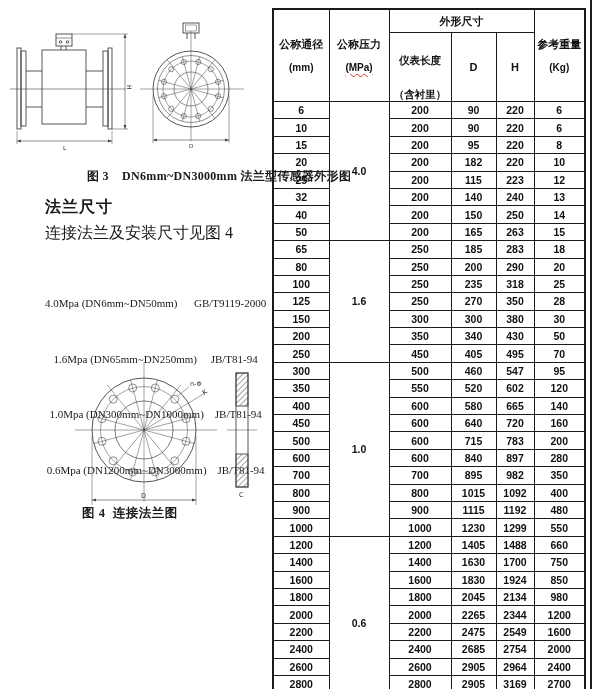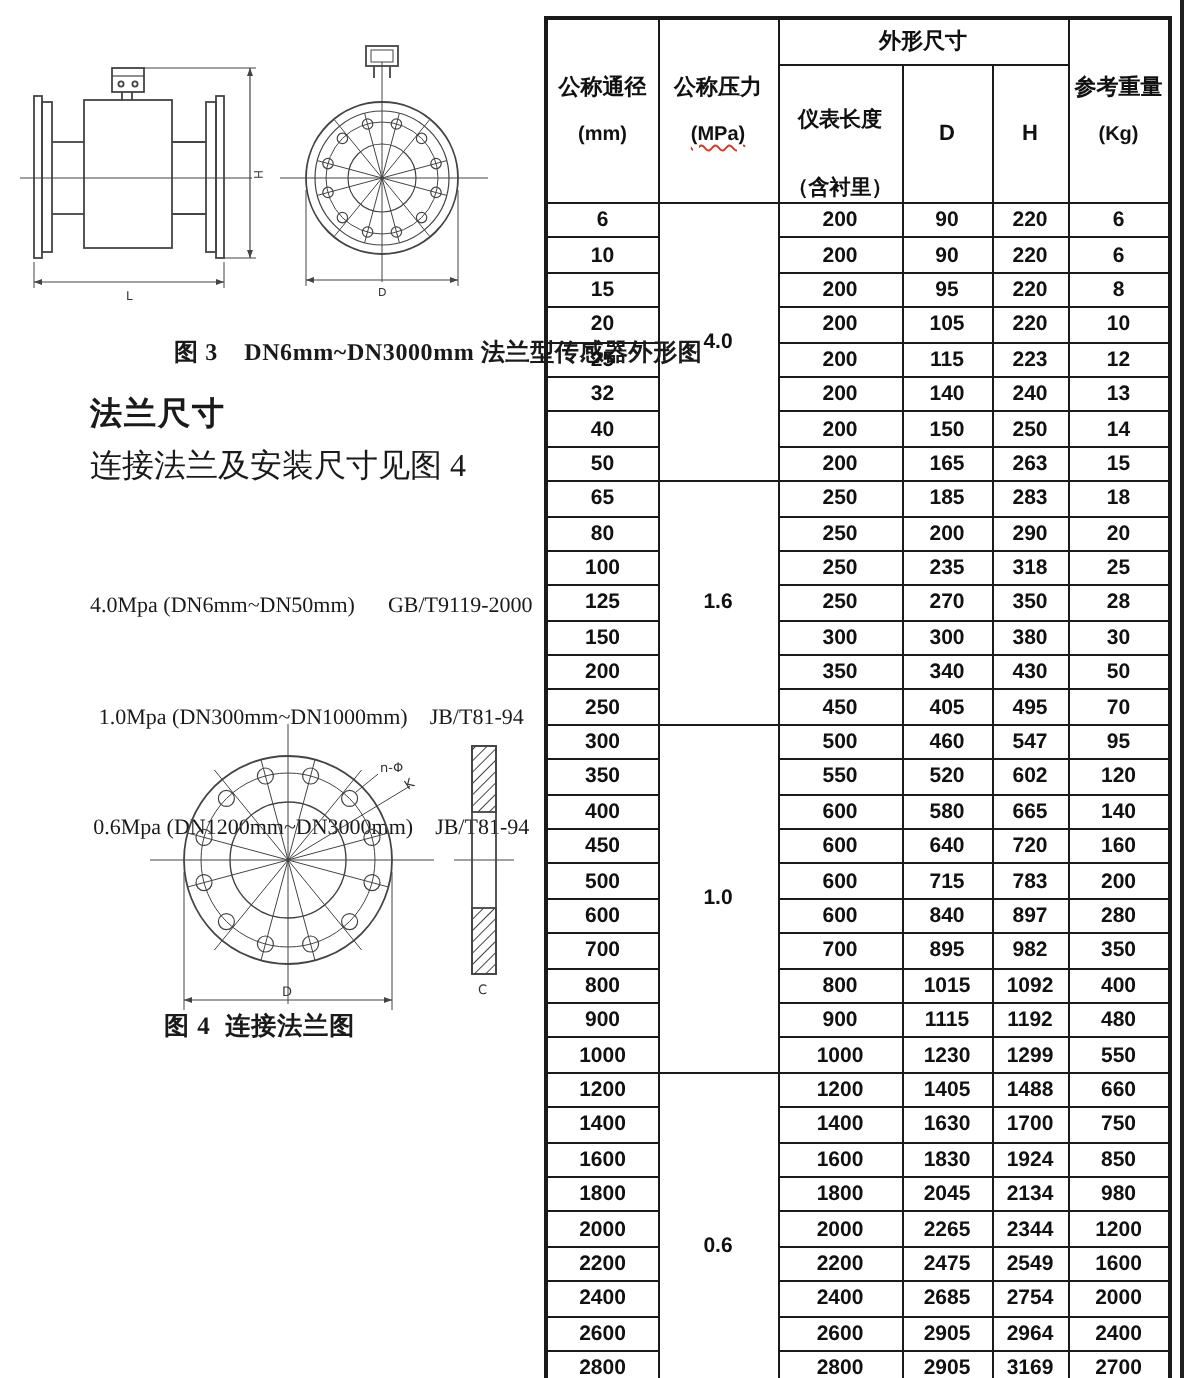--- a/index.html
+++ b/index.html
@@ -133,20 +133,21 @@
       <path d="M145,127 l4,-1.5 l0,3 z M221,127 l-4,-1.5 l0,3 z" fill="#444" stroke="none"></path>
     </g>
     <text x="181" y="135" font-size="5.5">D</text>
   </svg>
 
   <div class="fig3-caption">图 3    DN6mm~DN3000mm 法兰型传感器外形图</div>
   <div class="section-heading">法兰尺寸</div>
   <div class="body-line1">连接法兰及安装尺寸见图 4</div>
   <div class="standards">
     <div>4.0Mpa (DN6mm~DN50mm)      GB/T9119-2000</div>
+    <div>1.6Mpa (DN65mm~DN250mm)     JB/T81-94</div>
     <div>1.0Mpa (DN300mm~DN1000mm)    JB/T81-94</div>
     <div>0.6Mpa (DN1200mm~DN3000mm)    JB/T81-94</div>
   </div>
 
   <svg class="fig4-svg" width="205" height="165" viewBox="0 0 205 165">
     <defs>
       <pattern id="hatch" width="4" height="4" patternUnits="userSpaceOnUse" patternTransform="rotate(45)">
         <line x1="0" y1="0" x2="0" y2="4" stroke="#444" stroke-width="1"></line>
       </pattern>
     </defs>
@@ -261,21 +262,21 @@
         <tr>
           <td>15</td>
           <td>200</td>
           <td>95</td>
           <td>220</td>
           <td>8</td>
         </tr>
         <tr>
           <td>20</td>
           <td>200</td>
-          <td>105</td>
+          <td>182</td>
           <td>220</td>
           <td>10</td>
         </tr>
         <tr>
           <td>25</td>
           <td>200</td>
           <td>115</td>
           <td>223</td>
           <td>12</td>
         </tr>

